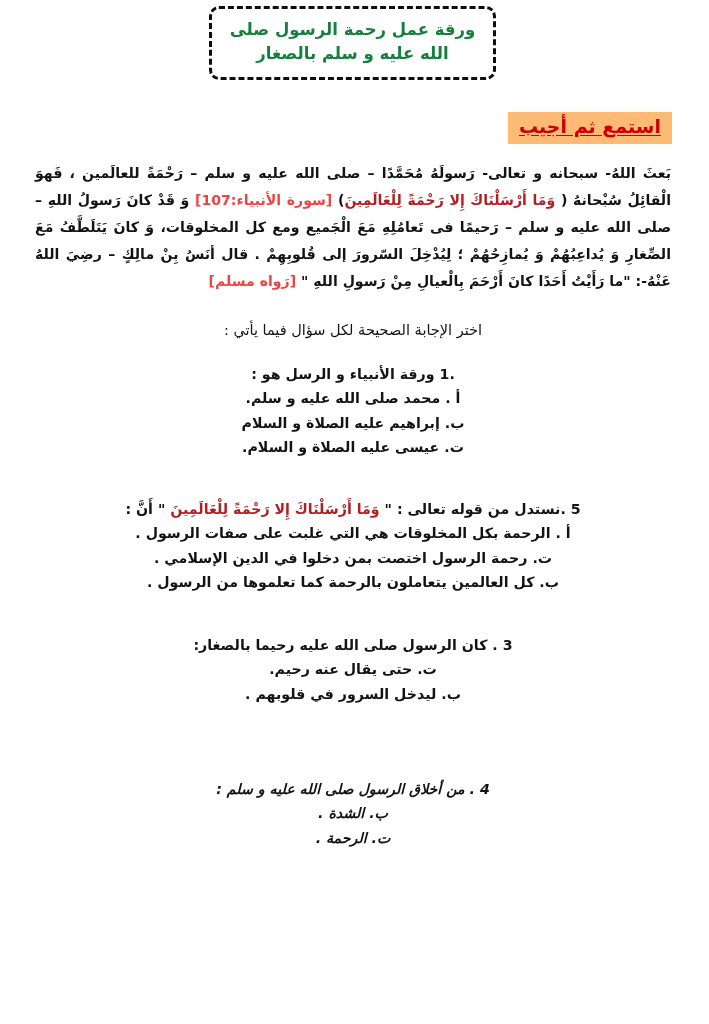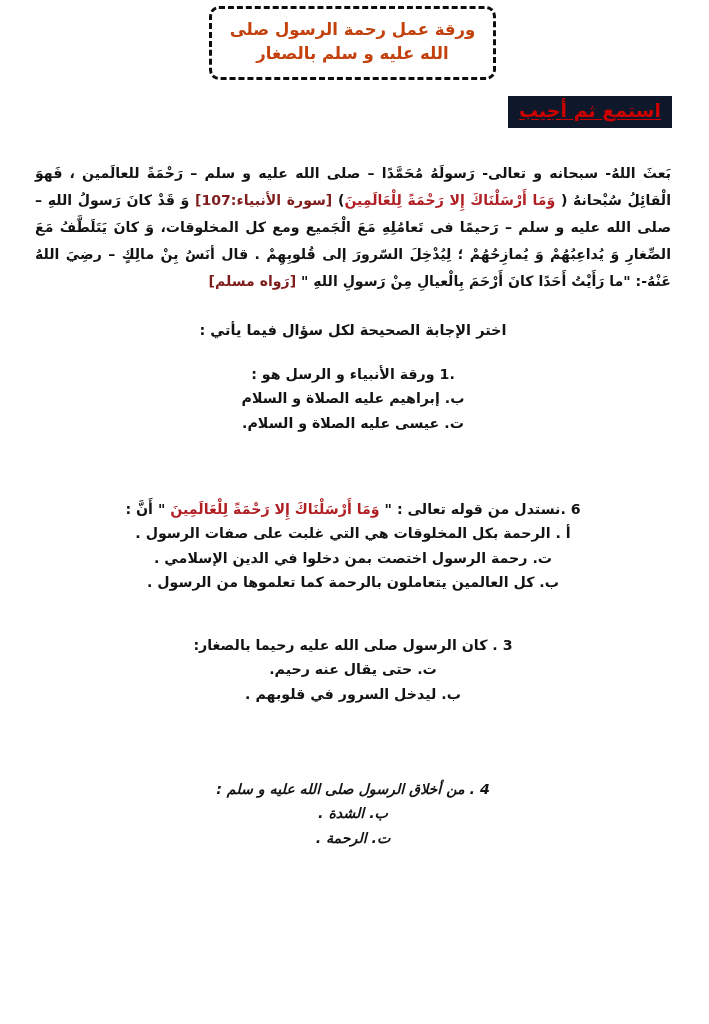--- a/index.html
+++ b/index.html
@@ -35,30 +35,30 @@
     border: 3px dashed #0d0d0d;
     border-radius: 10px;
     text-align: center;
     line-height: 1.45;
   }
   .title-line {
     display: block;
     font-size: 16.5px;
     font-weight: bold;
     letter-spacing: 0px;
-    color: #c2410c;
+    color: #15803d;
     white-space: nowrap;
   }
 
   
   .listen-heading {
     position: absolute;
-    top: 96px;
+    top: 112px;
     right: 37px;
-    background: #0f172a;
+    background: #fdba74;
     color: #cc0000;
     font-size: 19px;
     font-weight: bold;
     padding: 3px 11px 5px 11px;
     text-decoration: underline;
     text-underline-offset: 2px;
     line-height: 1.25;
     white-space: nowrap;
   }
 
@@ -72,32 +72,32 @@
     font-weight: bold;
     line-height: 1.92;
     text-align: justify;
     text-align-last: right;
     color: #131313;
   }
   .q-red {
     color: #b01f24;
   }
   .g-green {
-    color: #7f1d1d;
+    color: #ef4444;
   }
 
   
   .instruction {
     position: absolute;
     top: 322px;
     right: 38px;
     width: 636px;
     text-align: center;
     font-size: 14.5px;
-    font-weight: bold;
+    font-weight: normal;
     color: #131313;
   }
 
   
   .question-block {
     position: absolute;
     width: 636px;
     right: 38px;
     text-align: center;
     font-size: 14.2px;
@@ -130,26 +130,27 @@
   </div>
 
   <div class="listen-heading">استمع ثم أجيب</div>
 
   <div class="intro-paragraph"><span>بَعثَ اللهُ- سبحانه و تعالى- رَسولَهُ مُحَمَّدًا – صلى الله عليه و سلم – رَحْمَةً للعالَمين ، فَهوَ الْقائِلُ سُبْحانهُ ( </span><span class="q-red">وَمَا أَرْسَلْنَاكَ إِلا رَحْمَةً لِلْعَالَمِينَ</span><span>) </span><span class="g-green">[سورة الأنبياء:107]</span><span> وَ قَدْ كانَ رَسولُ اللهِ – صلى الله عليه و سلم – رَحيمًا فى تَعامُلِهِ مَعَ الْجَميع ومع كل المخلوقات، وَ كانَ يَتَلَطَّفُ مَعَ الصِّغارِ وَ يُداعِبُهُمْ وَ يُمازِحُهُمْ ؛ لِيُدْخِلَ السّرورَ إلى قُلوبِهِمْ . قال أنَسُ بِنْ مالِكٍ – رضِيَ اللهُ عَنْهُ-:  "ما رَأَيْتُ أَحَدًا كانَ أَرْحَمَ بِالْعيالِ مِنْ رَسولِ اللهِ " </span><span class="g-green">[رَواه مسلم]</span></div>
 
   <div class="instruction">اختر الإجابة الصحيحة لكل سؤال فيما يأتي :</div>
 
   <div class="question-block q1">
     <span class="q-stem">.1 ورقة الأنبياء و الرسل هو :</span>
+    <span class="q-option">أ . محمد صلى الله عليه و سلم.</span>
     <span class="q-option">ب. إبراهيم عليه الصلاة و السلام</span>
     <span class="q-option">ت. عيسى عليه الصلاة و السلام.</span>
   </div>
 
   <div class="question-block q2">
-    <span class="q-stem"><span>6 .نستدل من قوله تعالى : " </span><span class="q-red">وَمَا أَرْسَلْنَاكَ إِلا رَحْمَةً لِلْعَالَمِينَ</span><span> " أَنَّ :</span></span>
+    <span class="q-stem"><span>5 .نستدل من قوله تعالى : " </span><span class="q-red">وَمَا أَرْسَلْنَاكَ إِلا رَحْمَةً لِلْعَالَمِينَ</span><span> " أَنَّ :</span></span>
     <span class="q-option">أ . الرحمة بكل المخلوقات هي التي غلبت على صفات الرسول .</span>
     <span class="q-option">ت. رحمة الرسول اختصت بمن دخلوا  في الدين الإسلامي .</span>
     <span class="q-option">ب. كل العالمين يتعاملون بالرحمة كما تعلموها من الرسول .</span>
   </div>
 
   <div class="question-block q3">
     <span class="q-stem">3 . كان الرسول صلى الله عليه رحيما بالصغار:</span>
     <span class="q-option">ت. حتى يقال عنه رحيم.</span>
     <span class="q-option">ب. ليدخل السرور في قلوبهم .</span>
   </div>

